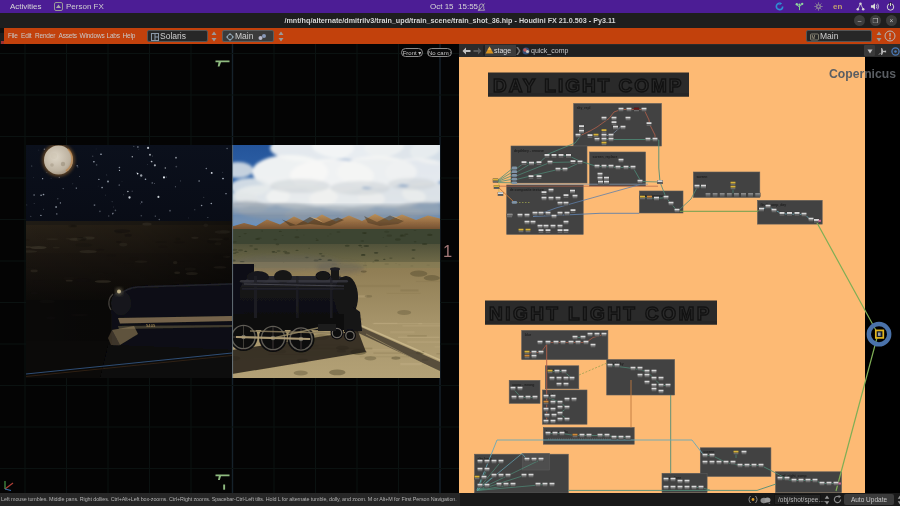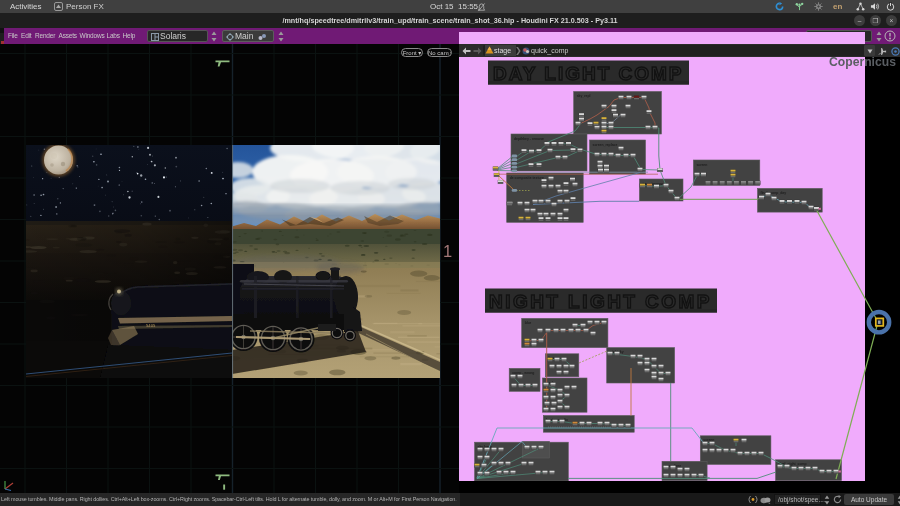--- a/index.html
+++ b/index.html
@@ -1,22 +1,22 @@
 <!DOCTYPE html>
 <html><head><meta charset="utf-8">
 <style>
 * { margin:0; padding:0; box-sizing:border-box; }
 html,body { width:900px; height:506px; overflow:hidden; background:#000;
   font-family:"Liberation Sans", sans-serif; }
 .abs { position:absolute; }
-#topbar { left:0; top:0; width:900px; height:13px; background:#404040; color:#d8d8d8; }
+#topbar { left:0; top:0; width:900px; height:13px; background:#4c1d95; color:#d8d8d8; }
 #titlebar { left:0; top:13px; width:900px; height:15px; background:#1e1e1e; }
-#menubar { left:0; top:28px; width:900px; height:16px; background:#701a75; }
+#menubar { left:0; top:28px; width:900px; height:16px; background:#c2410c; }
 #viewport { left:0; top:44px; width:459px; height:449px; background:#040404; }
-#network { left:459px; top:32px; width:406px; height:449px; background:#f0abfc; }
+#network { left:459px; top:44px; width:406px; height:449px; background:#fdba74; }
 #nettool { left:459px; top:44px; width:441px; height:13px; background:#2b2b2b; }
 #helpbar { left:0; top:493px; width:460px; height:13px; background:#262626; color:#b2b2b2;
   font-size:5.4px; letter-spacing:-0.1px; line-height:13px; white-space:nowrap; padding-left:1px; }
 #netbar { left:460px; top:493px; width:440px; height:13px; background:#191919; }
 .mi { position:absolute; color:#c9c9c9; font-size:6.5px; letter-spacing:-0.2px; line-height:16px; top:0; }
 .combo { position:absolute; background:#272727; border:1px solid #555; border-radius:2px;
   color:#cfcfcf; font-size:8.5px; }
 .pill { position:absolute; border:1px solid #8a8a8a; border-radius:5px; background:#0a0a0a;
   color:#c8c8c8; font-size:6px; text-align:center; white-space:nowrap; overflow:hidden; }
 .wbtn { position:absolute; width:11px; height:11px; border-radius:50%; background:#3d3d3d;
@@ -69,21 +69,21 @@
       <path d="M1 3.5 L3 3.5 L5.5 1.5 L5.5 8.5 L3 6.5 L1 6.5 Z" fill="#d8d8d8"></path>
       <path d="M7 3 Q8.3 5 7 7 M8.5 1.8 Q10.5 5 8.5 8.2" stroke="#d8d8d8" stroke-width="0.9" fill="none"></path>
     </svg>
   <svg style="position:absolute;left:886px;top:2px;" width="9" height="9" viewBox="0 0 10 10">
       <circle cx="5" cy="5.5" r="3.6" fill="none" stroke="#d8d8d8" stroke-width="1.1"></circle>
       <line x1="5" y1="0.5" x2="5" y2="4" stroke="#0a0a0a" stroke-width="2.4"></line>
       <line x1="5" y1="1" x2="5" y2="4.5" stroke="#d8d8d8" stroke-width="1.1"></line>
     </svg>
 </div>
 <div class="abs" id="titlebar">
-  <div style="text-align:center;font-size:7.2px;font-weight:bold;color:#d5d5d5;line-height:15px;">/mnt/hq/speedtree/dmitrilv3/train_upd/train_scene/train_shot_36.hip - Houdini FX 21.0.503 - Py3.11</div>
+  <div style="text-align:center;font-size:7.2px;font-weight:bold;color:#d5d5d5;line-height:15px;">/mnt/hq/alternate/dmitrilv3/train_upd/train_scene/train_shot_36.hip - Houdini FX 21.0.503 - Py3.11</div>
   <div class="wbtn" style="left:854px;">–</div>
   <div class="wbtn" style="left:870px;">❐</div>
   <div class="wbtn" style="left:886px;">×</div>
 </div>
 <div class="abs" id="menubar">
   <div style="position:absolute;left:0;top:0;width:4px;height:16px;background:#1e1e1e;"></div>
   <div style="position:absolute;left:0;top:0;width:4px;height:5px;background:#111;"></div>
   <div style="position:absolute;left:0.5px;top:13px;width:3px;height:3px;background:#a03030;"></div>
   <span class="mi" style="left:8px;">File</span>
     <span class="mi" style="left:21px;">Edit</span>

